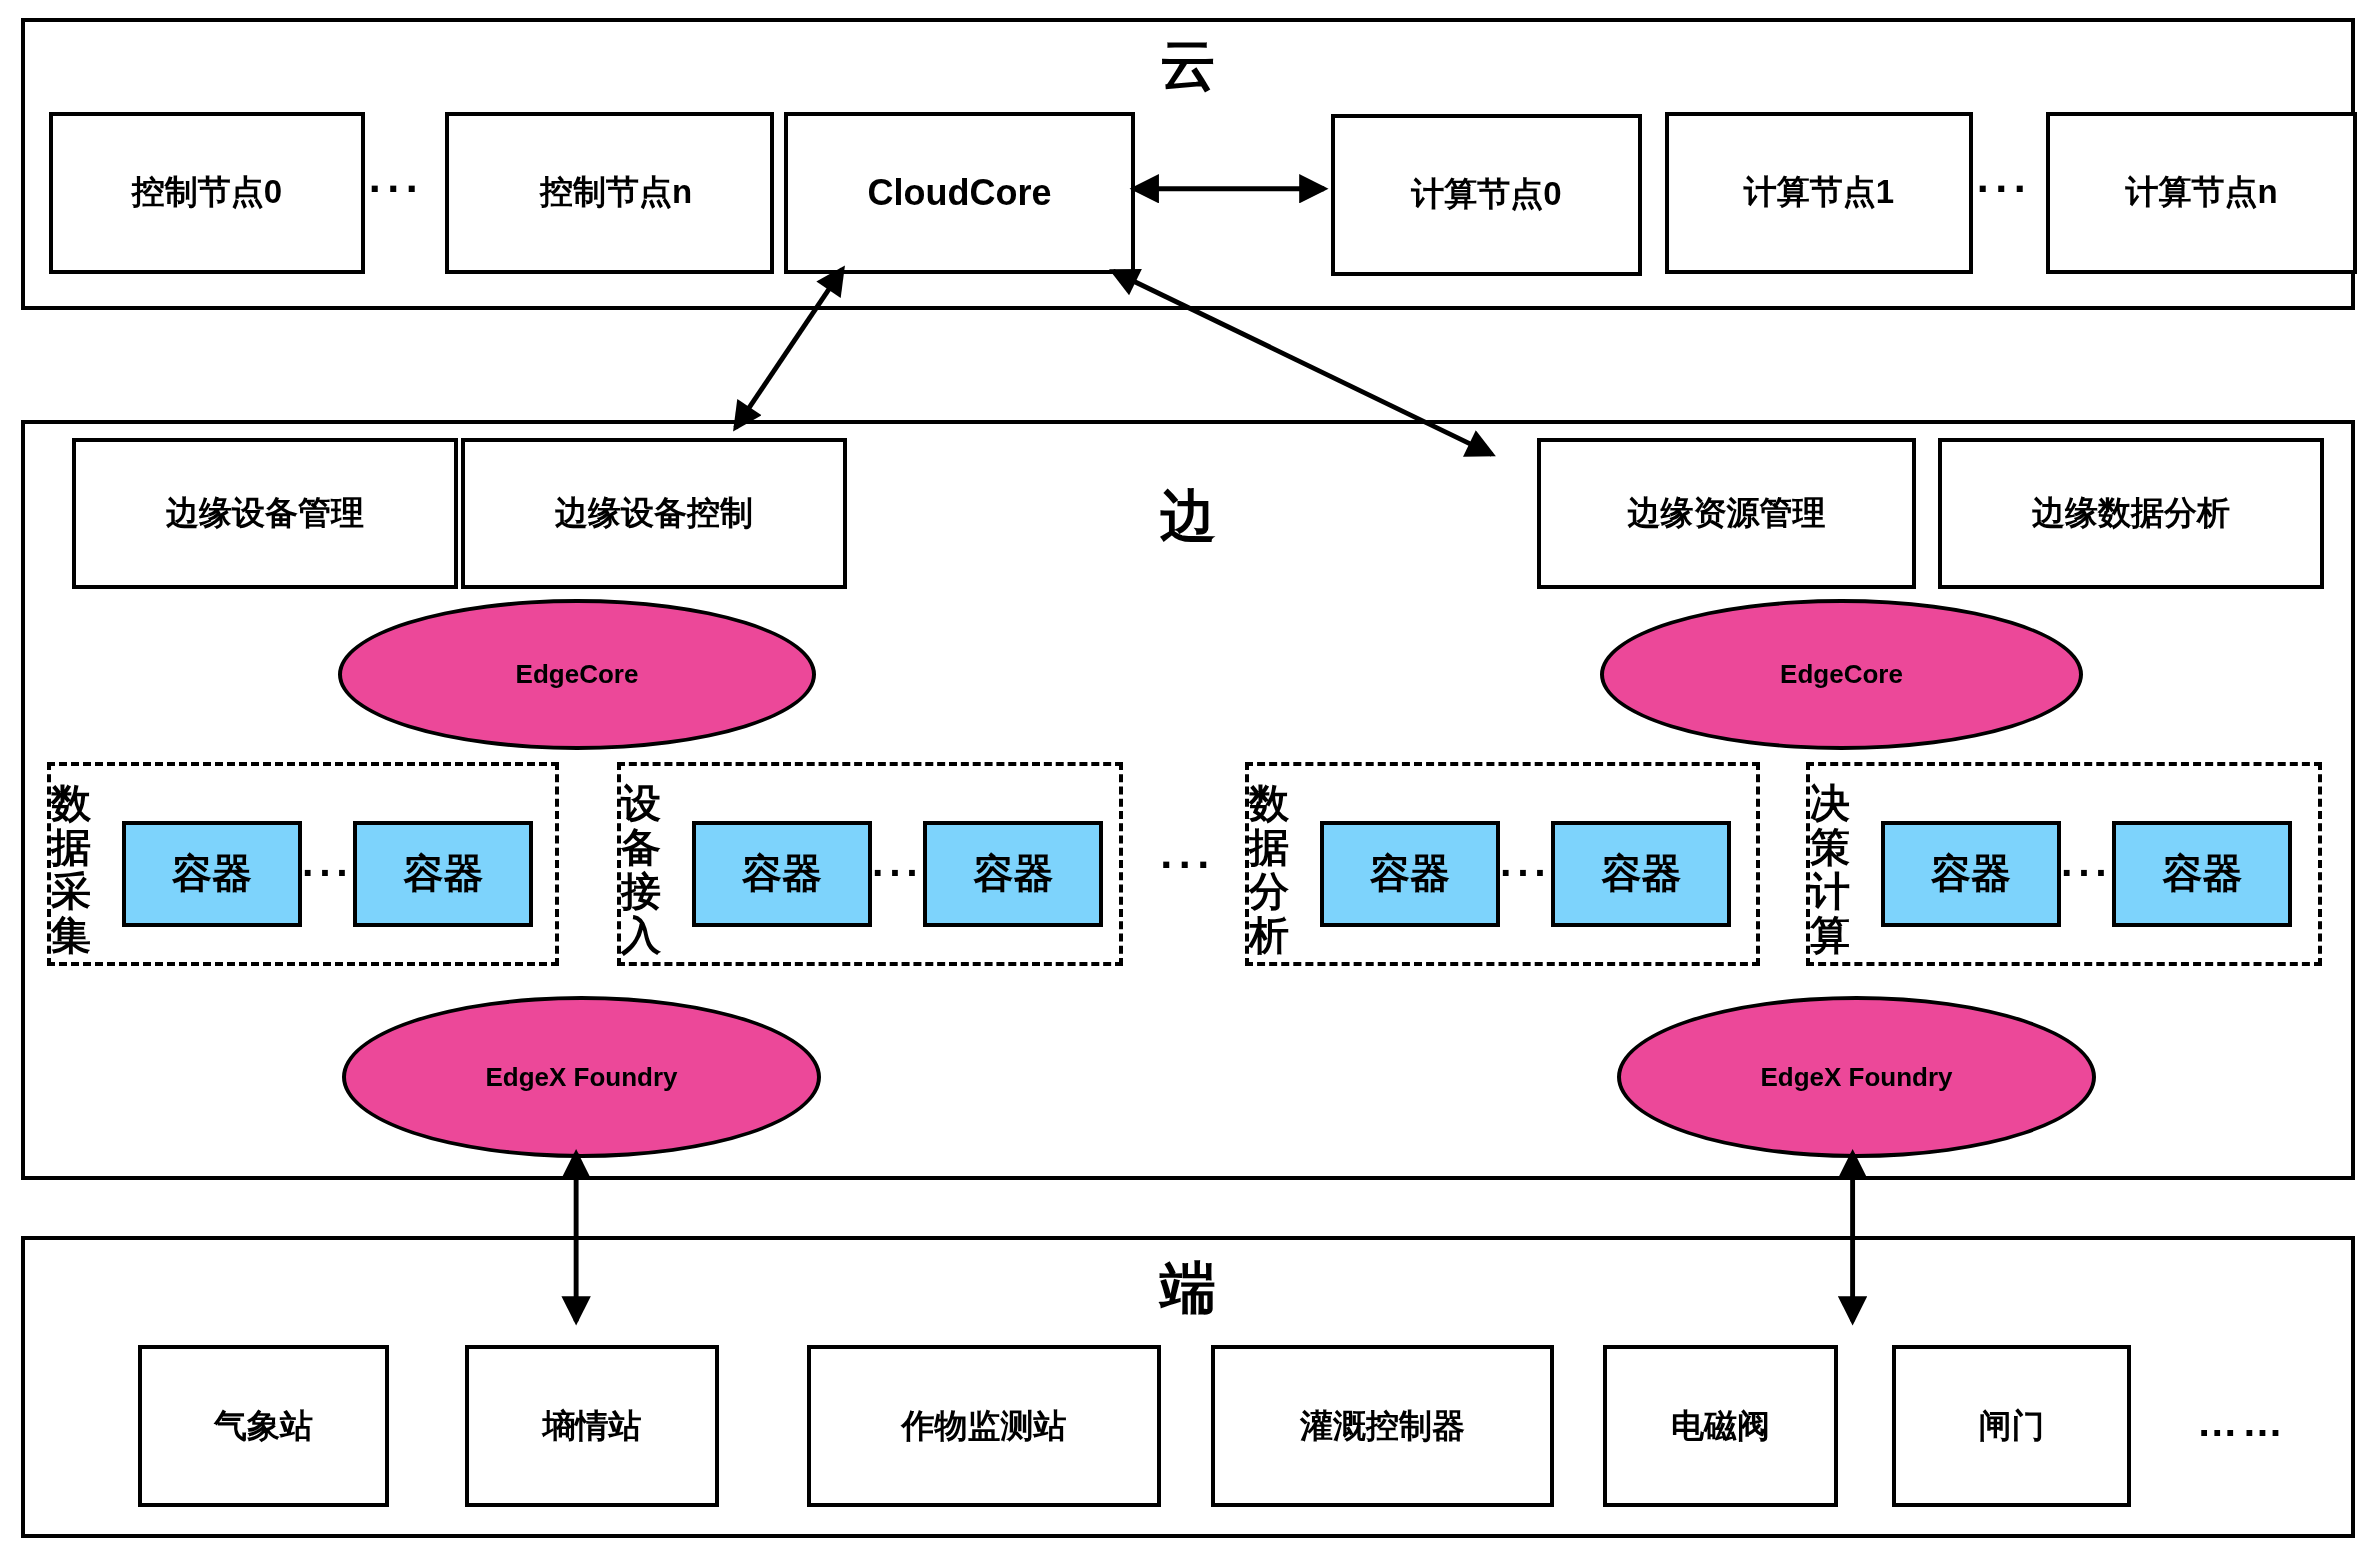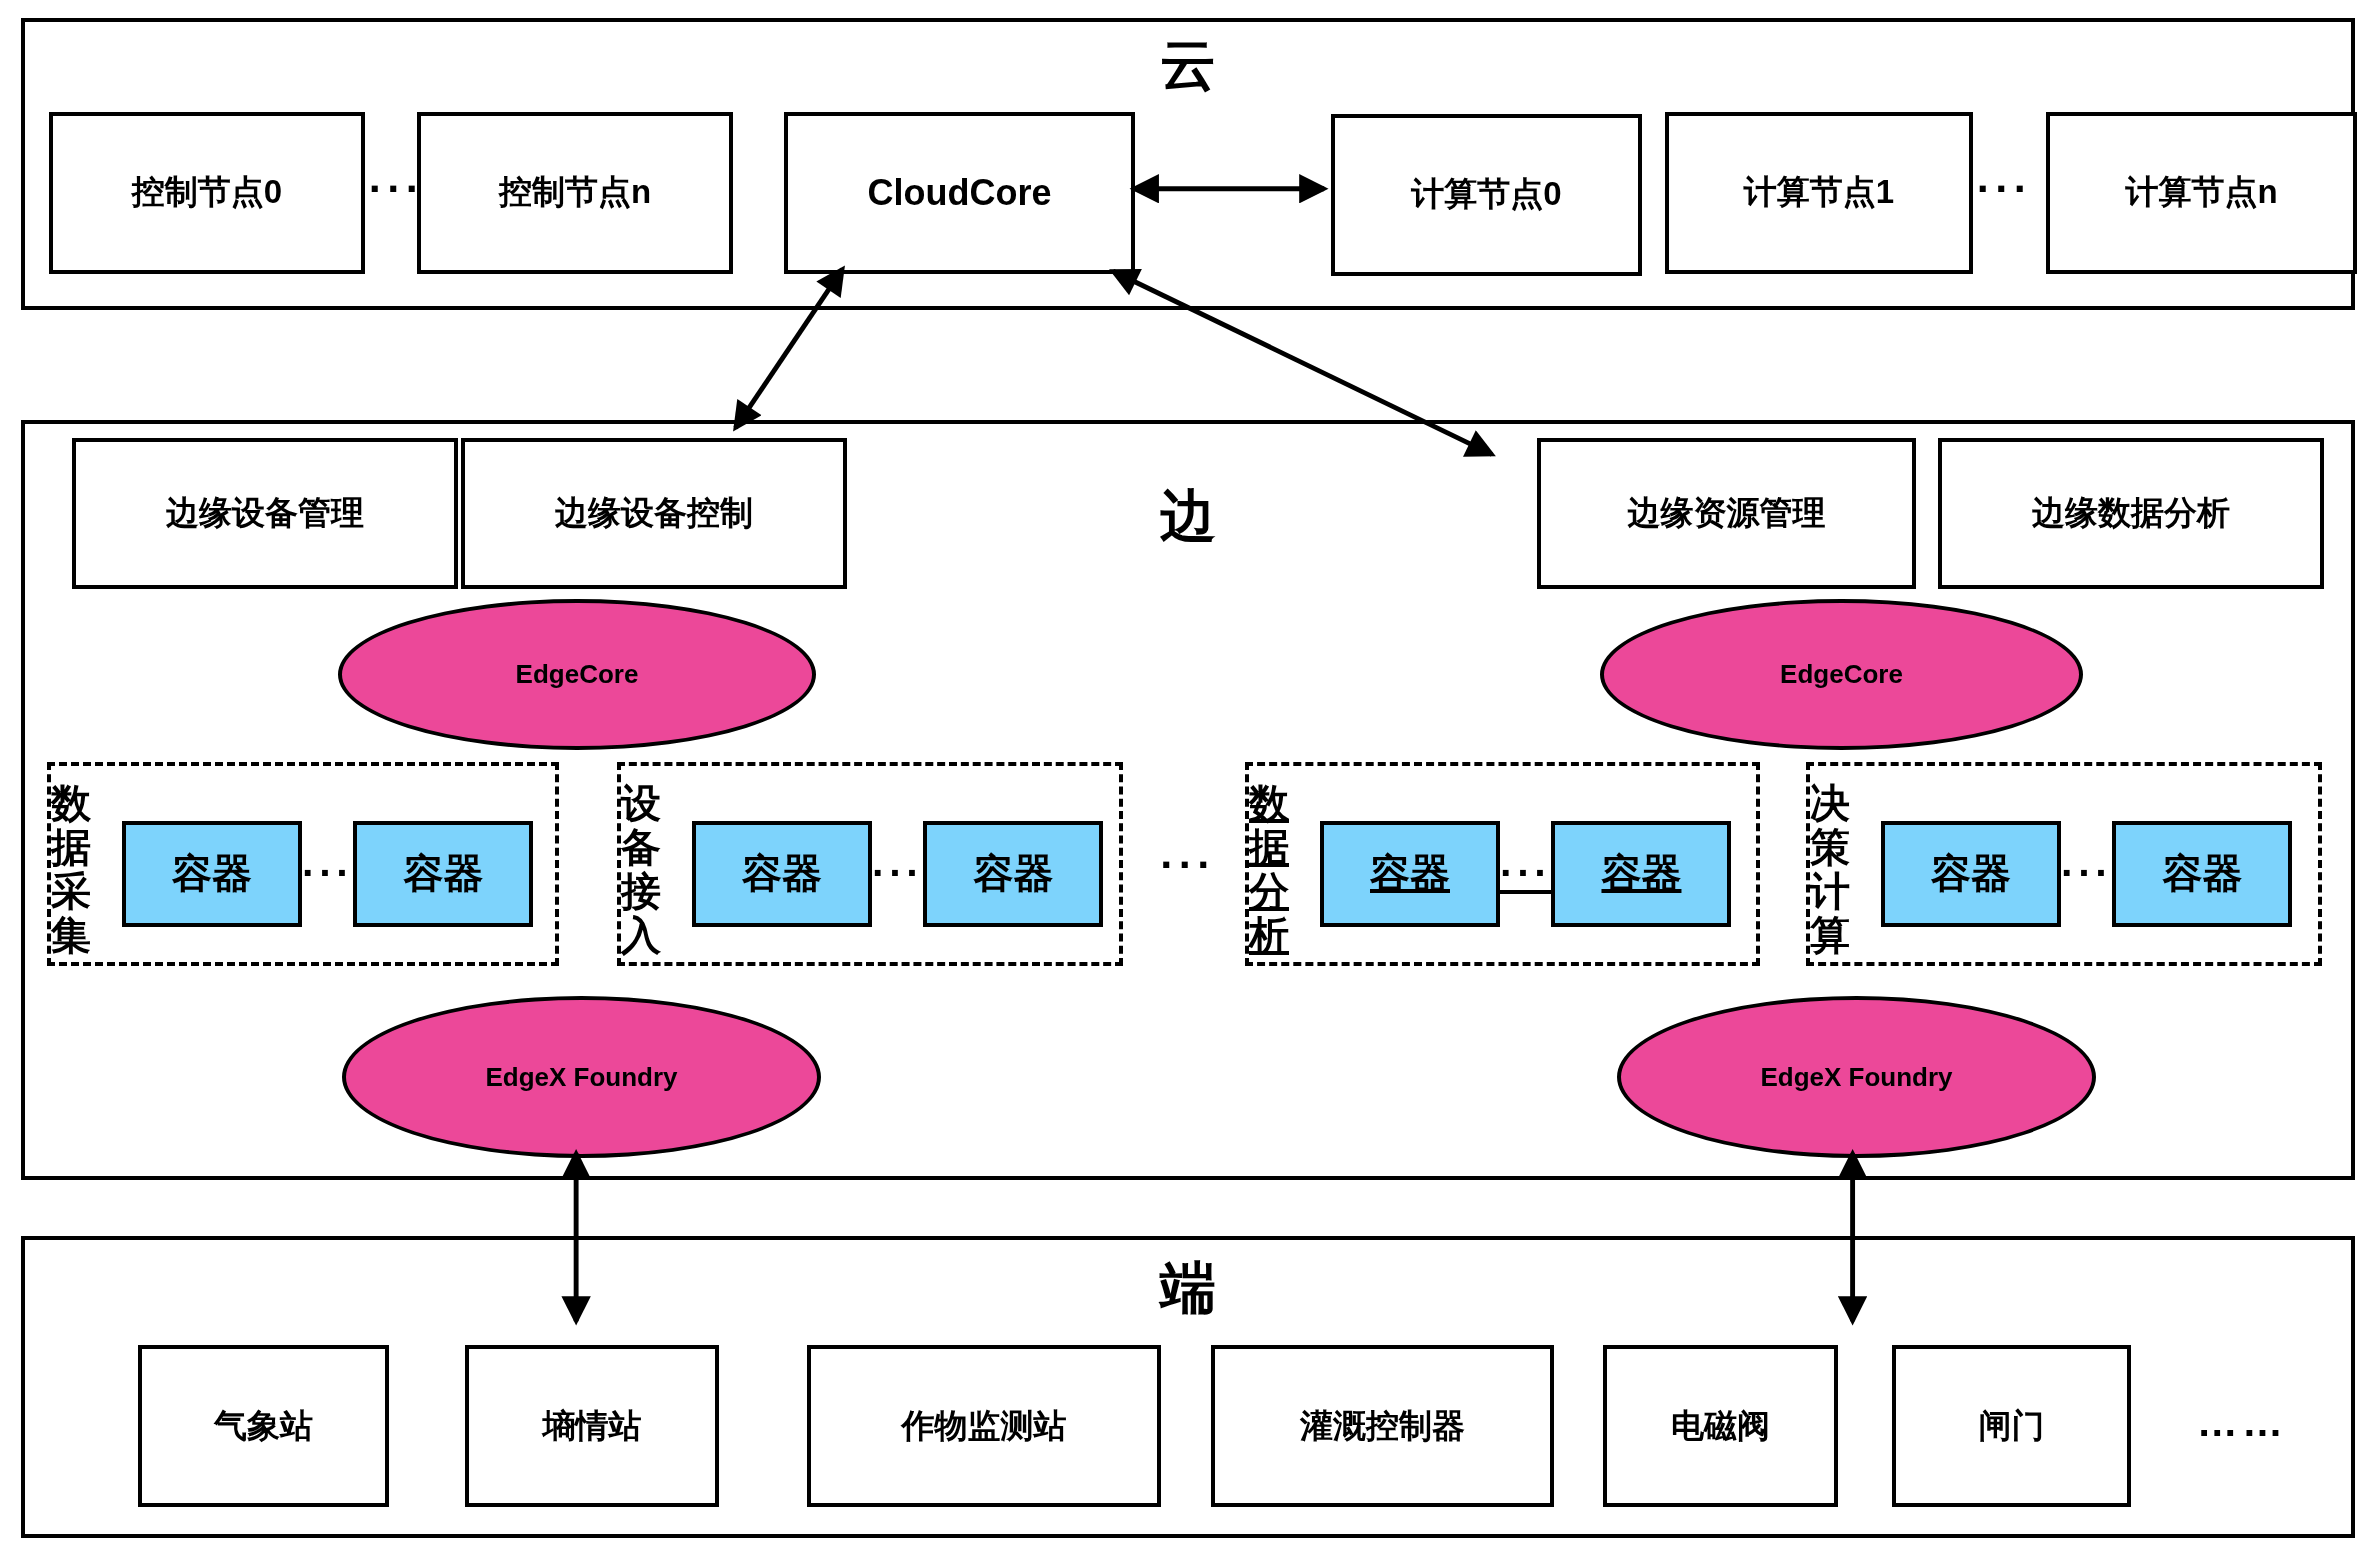--- a/index.html
+++ b/index.html
@@ -91,21 +91,21 @@
 </head>
 <body>
 
 <div class="canvas">
 
   <div class="frame" style="left:21px;top:17.5px;width:2326px;height:284px;">
     <div class="seclabel" style="top:15.4px;">云</div>
 
     <div class="nbox" style="left:24px;top:90px;width:308px;height:154px;">控制节点0</div>
     <div class="dots" style="left:340px;top:90px;width:63px;height:154px;">···</div>
-    <div class="nbox" style="left:392px;top:90px;width:308px;height:154px;">控制节点n</div>
+    <div class="nbox" style="left:420px;top:90px;width:308px;height:154px;padding-left:13px;">控制节点n</div>
 
     <div class="nbox" style="left:759px;top:90px;width:343px;height:154px;font-size:36px;">CloudCore</div>
 
     <div class="nbox" style="left:1306px;top:92px;width:303px;height:154px;">计算节点0</div>
     <div class="nbox" style="left:1640px;top:90px;width:300px;height:154px;">计算节点1</div>
     <div class="dots" style="left:1948px;top:90px;width:63px;height:154px;">···</div>
     <div class="nbox" style="left:2021px;top:90px;width:303px;height:154px;">计算节点n</div>
   </div>
 
   <div class="frame" style="left:21px;top:420px;width:2326px;height:752px;">
@@ -132,21 +132,21 @@
       <div class="gtitle">设备接入</div>
       <div class="crow">
         <div class="cbox">容器</div>
         <div class="cdots">···</div>
         <div class="cbox">容器</div>
       </div>
     </div>
 
     <div class="dots" style="left:1128px;top:338px;width:70px;height:204px;">···</div>
 
-    <div class="dgroup" style="left:1220px;top:338px;width:515px;height:204px;text-decoration:underline;">
+    <div class="dgroup" style="left:1220px;top:338px;width:515px;height:204px;">
       <div class="gtitle">数据分析</div>
       <div class="crow">
         <div class="cbox">容器</div>
         <div class="cdots">···</div>
         <div class="cbox">容器</div>
       </div>
     </div>
 
     <div class="dgroup" style="left:1781px;top:338px;width:516px;height:204px;">
       <div class="gtitle">决策计算</div>

